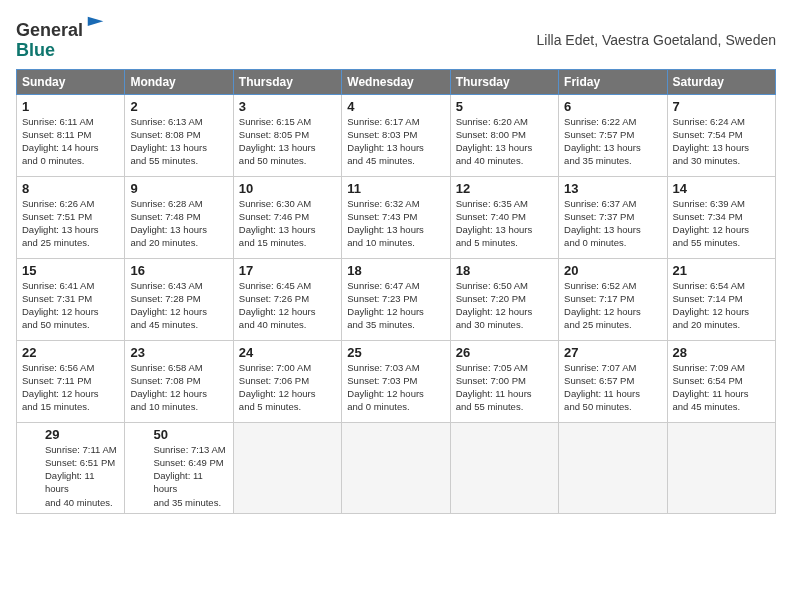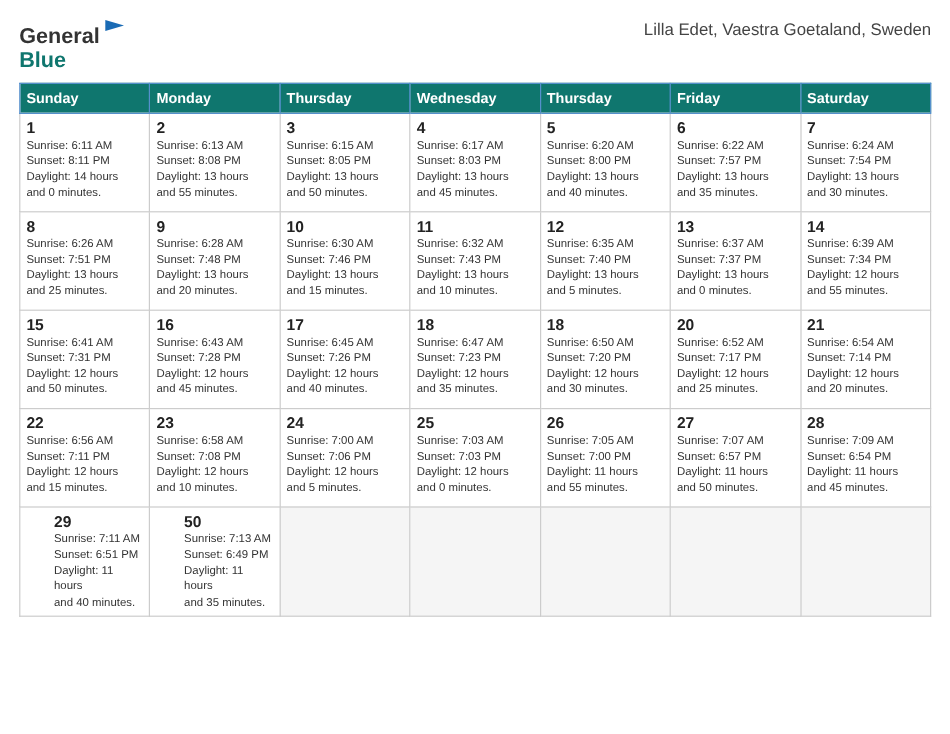--- a/index.html
+++ b/index.html
@@ -42,29 +42,29 @@
     }
     .month-title {
       font-size: 32px;
       font-weight: bold;
       color: #222;
       line-height: 1.1;
     }
     .location {
       font-size: 14px;
       color: #444;
-      margin-top: 2px;
+      margin-top: 18px;
     }
     .calendar {
       width: 100%;
       border-collapse: collapse;
       table-layout: fixed;
     }
     .calendar th {
-      background: #0f766e;
+      background: #737373;
       color: #fff;
       font-size: 12px;
       font-weight: bold;
       text-align: left;
       padding: 5px 5px;
       border: 1px solid #5590cc;
     }
     .calendar td {
       border: 1px solid #ccc;
       vertical-align: top;

